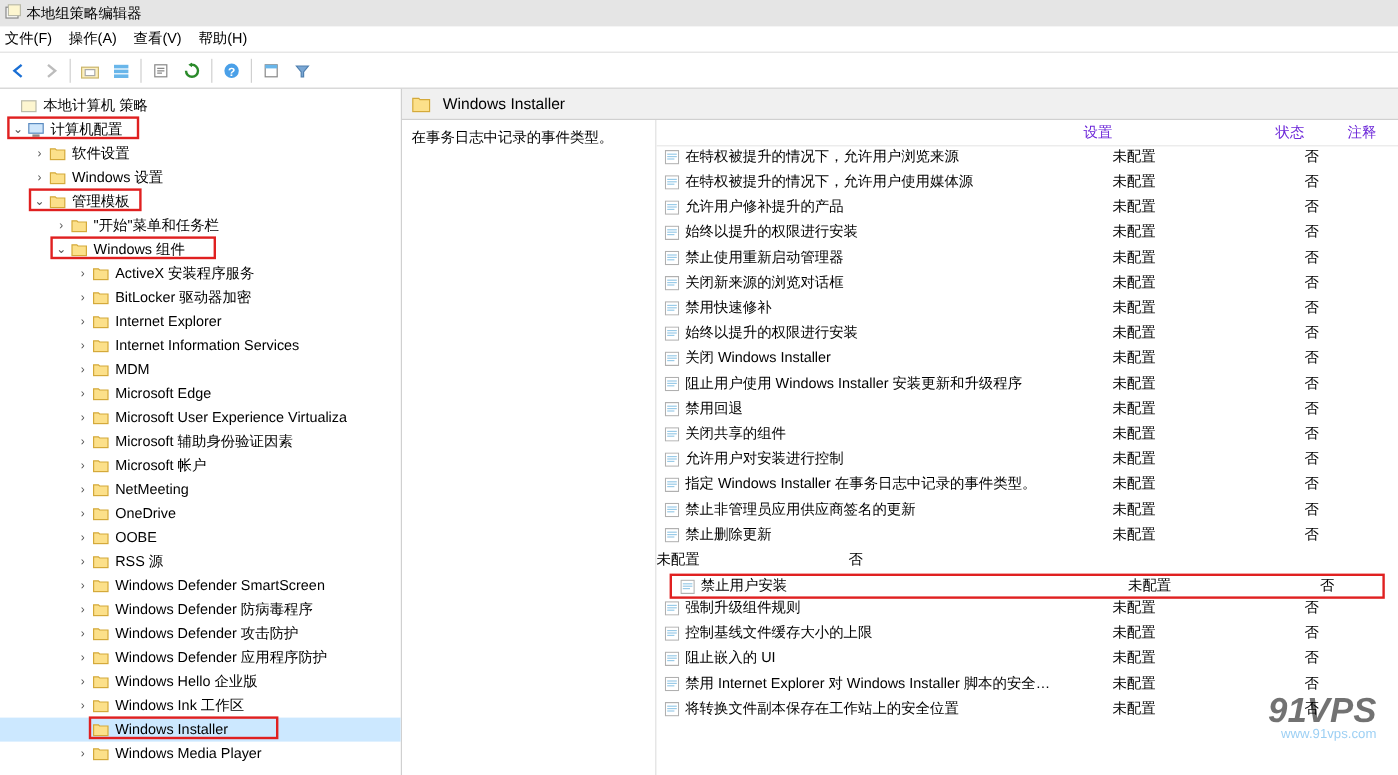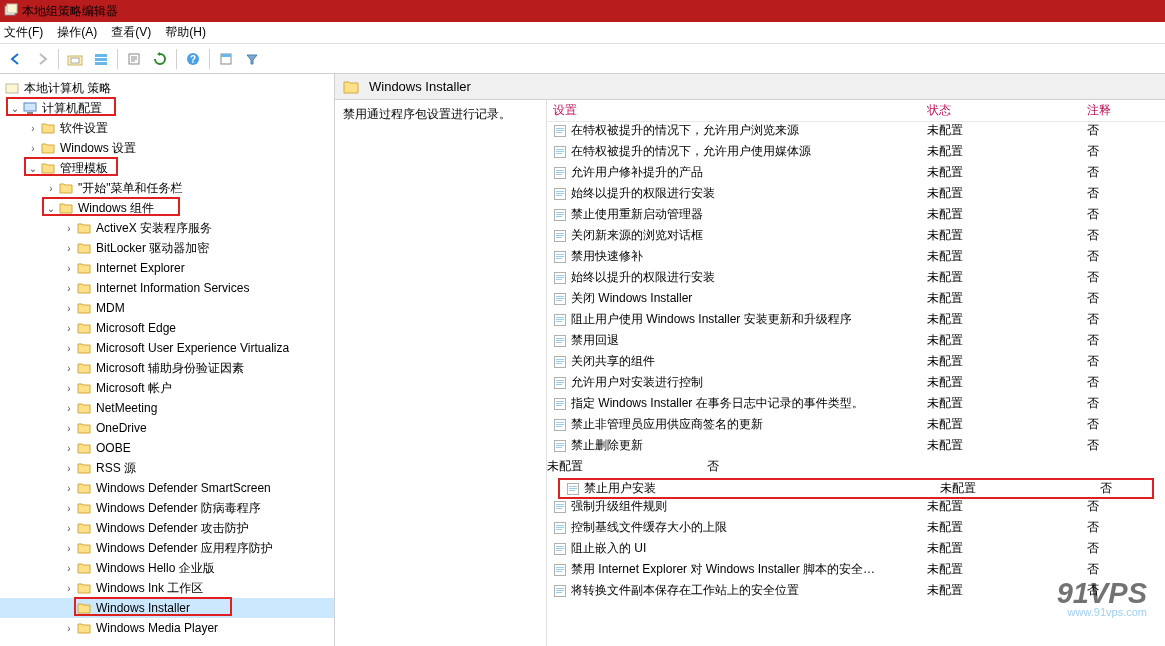--- a/index.html
+++ b/index.html
@@ -11,21 +11,21 @@
     color: #000;
     width: 1165px;
     height: 646px;
     overflow: hidden;
   }
   .title-bar {
     height: 22px;
     display: flex;
     align-items: center;
     padding: 0 4px;
-    background: #b91c1c;
+    background: #e5e5e5;
   }
   .title-bar .icon { margin-right: 4px; }
   .menu-bar {
     height: 22px;
     display: flex;
     align-items: center;
     padding: 0 4px;
     gap: 14px;
     border-bottom: 1px solid #e0e0e0;
   }
@@ -117,21 +117,22 @@
   }
   .list-pane {
     flex: 1;
     overflow: auto;
   }
   .list-header {
     display: flex;
     height: 22px;
     align-items: center;
     border-bottom: 1px solid #e8e8e8;
-    color: #be185d;
+    color: #6d28d9;
+    text-align: right;
   }
   .col-setting { flex: 0 0 380px; padding-left: 6px; }
   .col-state { flex: 0 0 160px; }
   .col-comment { flex: 0 0 60px; }
   .list-row {
     display: flex;
     height: 21px;
     align-items: flex-start;
     cursor: default;
   }
@@ -248,21 +249,21 @@
   <div class="tool-btn">
       <svg width="14" height="14">
         <path d="M2 3 L12 3 L8 8 L8 12 L6 12 L6 8 Z" fill="#7aa7d4" stroke="#5080b0"></path>
       </svg>
     </div>
 </div>
 
 <div class="main">
 
   <div class="tree-pane">
-    <div class="tree-row" style="padding-left:4px">
+    <div class="tree-row" style="padding-left:16px">
       <span class="tree-icon">
           <svg width="14" height="14">
             <rect x="1" y="3" width="12" height="9" fill="#fdf6d0" stroke="#bba"></rect>
           </svg>
         </span>
       <span class="tree-label">本地计算机 策略</span>
     </div>
 
     <div style="position:relative">
     <div class="tree-row" style="padding-left:8px">
@@ -573,21 +574,21 @@
     <div class="content-header">
       <span class="tree-icon folder-icon">
           <svg width="16" height="14">
             <path d="M1 2h5l1 1h8v10H1z" fill="#fce08a" stroke="#d4a93a"></path>
           </svg>
         </span>
       <span style="font-size:13px">Windows Installer</span>
     </div>
     <div class="content-body">
       <div class="desc-pane">
-        <span>禁用通过程序包设置进行记录。</span>
+        <span>在事务日志中记录的事件类型。</span>
       </div>
       <div class="list-pane">
         <div class="list-header">
           <div class="col-setting">设置</div>
           <div class="col-state">状态</div>
           <div class="col-comment">注释</div>
         </div>
         <div id="settings-rows">
             <div class="list-row">
               <div class="col-setting">

